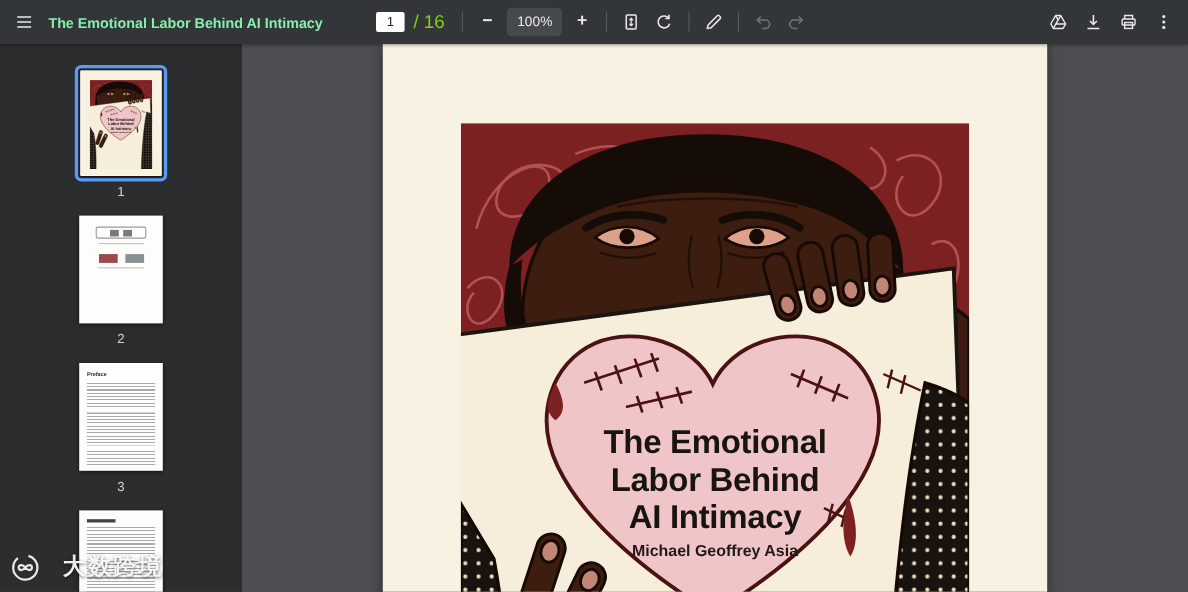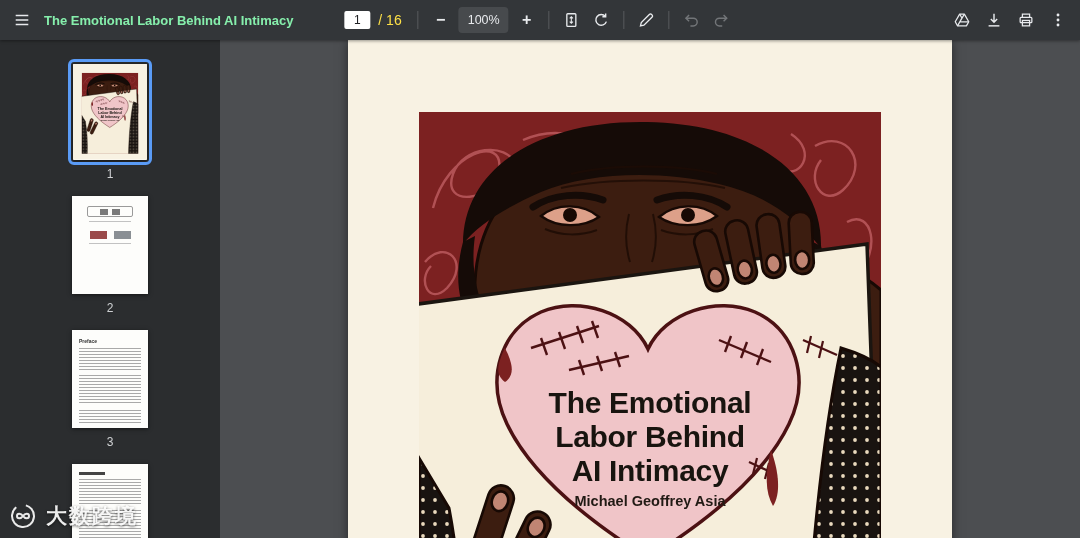--- a/index.html
+++ b/index.html
@@ -14,21 +14,21 @@
   .tb-title { font-size:13px; font-weight:bold; color:#86efac; white-space:nowrap; }
   .tb-center { position:absolute; left:50%; transform:translateX(-50%);
                display:flex; align-items:center; gap:2px; }
   .tb-right { margin-left:auto; display:flex; align-items:center; gap:4px; padding-right:8px; }
   .tb-btn { width:28px; height:28px; border:none; background:transparent; border-radius:50%;
             display:flex; align-items:center; justify-content:center; color:#e8eaed; cursor:pointer; }
   .tb-btn svg { display:block; }
   .tb-btn.dim { opacity:.35; }
   .page-input { width:26px; height:18px; border:none; border-radius:2px; background:#fff;
                 color:#202124; font-size:12px; text-align:center; font-family:inherit; }
-  .page-total { font-size:14px; margin:0 8px 0 6px; color:#fde047;text-align:right; }
+  .page-total { font-size:17px; margin:0 8px 0 6px; color:#84cc16;text-align:right; }
   .zoom-box { font-size:12.5px; padding:6px 9px; background:rgba(255,255,255,.1);
               border-radius:4px; margin:0 2px; }
   .zoom-btn { font-size:16px; font-weight:bold; }
   .tb-sep { width:1px; height:18px; background:rgba(255,255,255,.18); margin:0 6px; }
 
   
   .sidebar { position:absolute; top:40px; left:0; width:220px; bottom:0;
              background:#2b2d2f; overflow:hidden; padding-top:24px; z-index:5; }
   .thumb-item { display:flex; flex-direction:column; align-items:center; margin-bottom:15px; }
   .thumb-frame { background:#fff; box-shadow:0 1px 4px rgba(0,0,0,.55); position:relative; overflow:hidden; }
@@ -60,21 +60,21 @@
   .cover-page { width:604px; height:780px; background:#f8f2e3; position:relative; }
   .cover-art { position:absolute; left:71px; top:72px; }
   .cover-title { position:absolute; top:346px; left:0; width:100%; text-align:center;
                  font-size:30px; line-height:34px; font-weight:bold; color:#18140f;
                  letter-spacing:-.3px; }
   .cover-author { position:absolute; top:453px; left:0; width:100%; text-align:center;
                   font-size:14.5px; font-weight:bold; color:#211a14; }
 
   
   .watermark { position:absolute; left:8px; top:501px; z-index:50; display:flex;
-               align-items:center; gap:8px; pointer-events:none;
+               gap:19px; pointer-events:none;
                color:rgba(255,255,255,.92); text-shadow:0 1px 3px rgba(0,0,0,.6); }
   .wm-text { font-size:21px; font-weight:bold; letter-spacing:2px; }
 </style>
 </head>
 <body>
 
 <header class="toolbar">
   <div class="tb-left">
     <button class="tb-btn">
       <svg width="18" height="18" viewBox="0 0 20 20">

